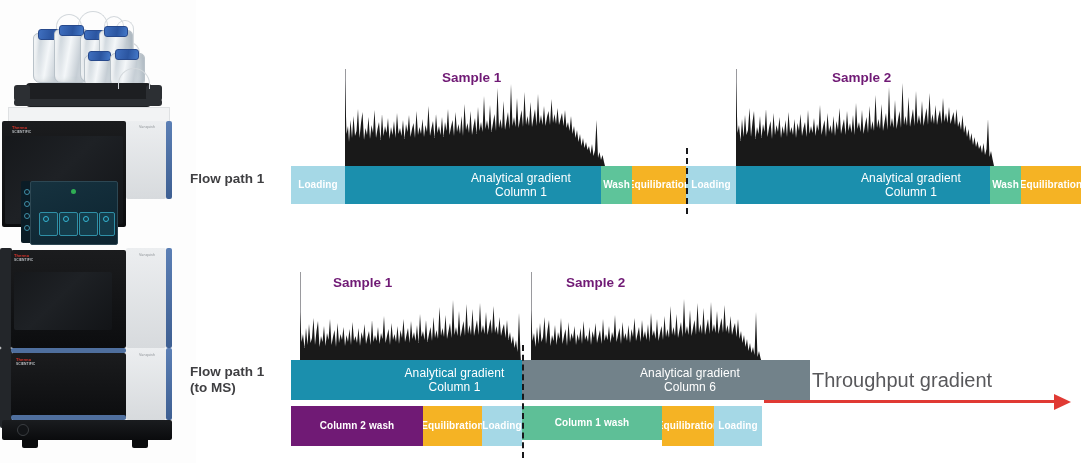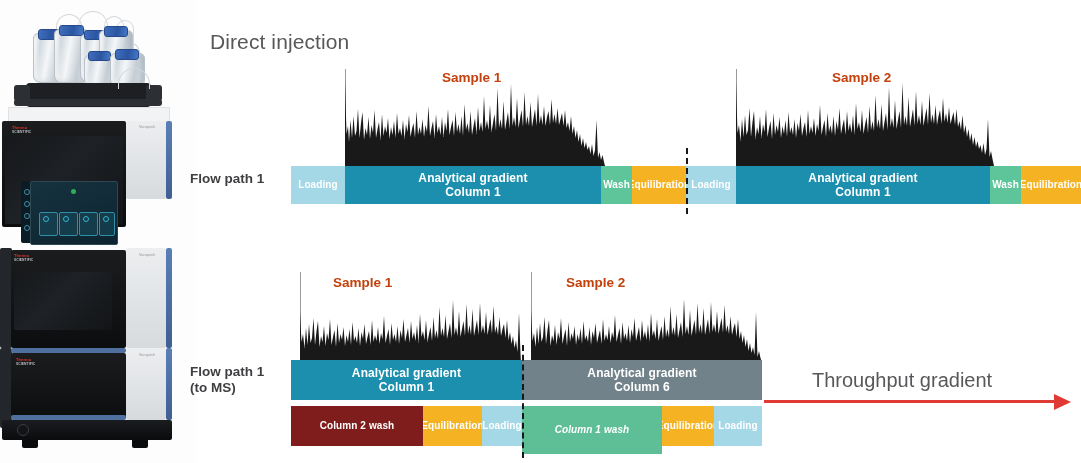--- a/index.html
+++ b/index.html
@@ -37,32 +37,32 @@
   .tile .dot{position:absolute;left:3px;top:3px;width:4px;height:4px;border-radius:50%;border:1px solid #35b6d4;}
   .scr-side{position:absolute;width:9px;background:#0b1c26;border-radius:2px 0 0 2px;}
   .scr-side span{position:absolute;left:2.5px;width:4px;height:4px;border-radius:50%;border:1px solid #3f8ea6;}
   .base{position:absolute;background:linear-gradient(180deg,#1a1c1f,#0a0b0d);border-radius:2px;}
   .foot{position:absolute;background:#0a0b0d;border-radius:0 0 2px 2px;}
   .knob{position:absolute;border-radius:50%;border:1px solid #3a3d41;background:#121417;}
 
   
   .panel-title{position:absolute;color:#58585b;font-size:21px;font-weight:400;letter-spacing:.1px;white-space:nowrap;}
 
-  .sample-label{position:absolute;color:#c2410c;font-size:13.5px;font-weight:700;white-space:nowrap;}
+  .sample-label{position:absolute;color:#701a75;font-size:13.5px;font-weight:700;white-space:nowrap;}
   .tickline{position:absolute;width:1px;background:#9a9a9e;}
 
   
   .fp-label{position:absolute;color:#3f3f42;font-size:13.5px;font-weight:700;text-align:left;line-height:16px;white-space:nowrap;}
   .fp-label .sub{display:block;font-weight:700;}
 
   
   .seg{position:absolute;display:flex;align-items:center;justify-content:center;
        color:#ffffff;font-size:10px;font-weight:700;text-align:center;overflow:hidden;
        line-height:12px;letter-spacing:.1px;}
-  .seg.big{font-size:12px;font-weight:700;line-height:14px;}
+  .seg.big{font-size:12px;font-weight:400;line-height:14px;padding-left:48px;}
   .seg.big span{display:block;}
 
   
   .chromo{position:absolute;}
   .chromo svg{display:block;}
 
   
   .divider{position:absolute;width:0;border-left:2.5px dashed #18181a;}
 
   
@@ -157,21 +157,20 @@
     <div class="module mod-blue" style="left:166px;top:348px;width:6px;height:72px;"></div>
     <div class="logo" style="left:16px;top:358px;">Thermo<i>SCIENTIFIC</i></div>
     <div class="tmo-word" style="left:139px;top:353px;">Vanquish</div>
 
     <div class="base" style="left:2px;top:420px;width:170px;height:20px;"></div>
     <div class="knob" style="left:17px;top:424px;width:10px;height:10px;"></div>
     <div class="foot" style="left:22px;top:440px;width:16px;height:8px;"></div>
     <div class="foot" style="left:132px;top:440px;width:16px;height:8px;"></div>
   </div>
 
-  <div class="panel-title" style="left:210px;top:30px;">Direct injection</div>
 
   <div class="tickline" style="left:345px;top:69px;height:97px;"></div>
   <div class="sample-label" style="left:442px;top:70px;">Sample 1</div>
 
   <div class="tickline" style="left:736px;top:69px;height:97px;"></div>
   <div class="sample-label" style="left:832px;top:70px;">Sample 2</div>
 
   <div class="chromo" style="left:345px;top:76px;">
     <svg width="260" height="90" viewBox="0 0 260 90" preserveAspectRatio="none" aria-hidden="true">
       <path fill="#191919" d="M0,90 L0,4 L1.5,58 L3,50 L4,66 L5.5,44 L7,62 L8.5,40 L10,60 L11.5,55 L13,33 L14.5,62 L16,47 L17.5,36 L19,64 L20.5,52 L22,59 L23.5,41 L25,63 L26.5,49 L28,57 L29.5,34 L31,62 L32.5,53 L34,46 L35.5,64 L37,38 L38.5,60 L40,50 L41.5,57 L43,42 L44.5,63 L46,51 L47.5,59 L49,45 L50.5,62 L52,37 L53.5,58 L55,52 L56.5,60 L58,44 L59.5,63 L61,48 L62.5,56 L64,39 L65.5,61 L67,53 L68.5,47 L70,62 L71.5,35 L73,59 L74.5,51 L76,58 L77.5,43 L79,61 L80.5,49 L82,56 L83.5,30 L85,60 L86.5,52 L88,45 L89.5,62 L91,38 L92.5,57 L94,50 L95.5,59 L97,41 L98.5,61 L100,46 L101.5,55 L103,33 L104.5,59 L106,51 L107.5,44 L109,60 L110.5,36 L112,56 L113.5,48 L115,58 L116.5,40 L118,60 L119.5,28 L121,54 L122.5,47 L124,57 L125.5,35 L127,59 L128.5,50 L130,42 L131.5,58 L133,31 L134.5,55 L136,46 L137.5,56 L139,20 L140.5,53 L142,44 L143.5,54 L145,29 L146.5,56 L148,47 L149.5,38 L151,55 L152.5,12 L154,52 L155.5,43 L157,53 L158.5,25 L160,54 L161.5,45 L163,36 L164.5,53 L166,8 L167.5,50 L169,41 L170.5,51 L172,22 L173.5,52 L175,43 L176.5,34 L178,51 L179.5,16 L181,49 L182.5,40 L184,50 L185.5,26 L187,51 L188.5,42 L190,33 L191.5,50 L193,18 L194.5,48 L196,39 L197.5,49 L199,30 L200.5,50 L202,41 L203.5,35 L205,49 L206.5,23 L208,47 L209.5,38 L211,48 L212.5,32 L214,49 L215.5,43 L217,37 L218.5,50 L220,34 L221.5,52 L223,46 L224.5,55 L226,40 L227.5,58 L229,50 L230.5,62 L232,54 L233.5,66 L235,58 L236.5,70 L238,62 L239.5,72 L241,66 L242.5,74 L244,70 L245.5,78 L247,68 L248.5,80 L250,74 L251.5,44 L253,82 L254.5,76 L256,84 L257.5,79 L259,86 L260,90 Z"></path>
@@ -233,24 +232,24 @@
   <div class="seg big" style="left:291px;top:360px;width:231px;height:40px;background:#1b8fad;flex-direction:column;">
     <span>Analytical gradient</span>
     <span>Column 1</span>
   </div>
   <div class="seg big" style="left:522px;top:360px;width:240px;height:40px;background:#72828a;flex-direction:column;">
     <span>Analytical gradient</span>
     <span>Column 6</span>
   </div>
 
 
-  <div class="seg" style="left:291px;top:406px;width:132px;height:40px;background:#7f1d1d;">Column 2 wash</div>
+  <div class="seg" style="left:291px;top:406px;width:132px;height:40px;background:#701a75;">Column 2 wash</div>
   <div class="seg" style="left:423px;top:406px;width:59px;height:40px;background:#f5b324;">Equilibration</div>
   <div class="seg" style="left:482px;top:406px;width:40px;height:40px;background:#a5d8e6;">Loading</div>
-  <div class="seg" style="left:522px;top:406px;width:140px;height:48px;background:#5ebf97;font-style:italic;">Column 1 wash</div>
+  <div class="seg" style="left:522px;top:406px;width:140px;height:34px;background:#5ebf97;">Column 1 wash</div>
   <div class="seg" style="left:662px;top:406px;width:52px;height:40px;background:#f5b324;">Equilibration</div>
   <div class="seg" style="left:714px;top:406px;width:48px;height:40px;background:#a5d8e6;">Loading</div>
 
   <div class="divider" style="left:522px;top:345px;height:113px;"></div>
 
   <div class="throughput-text" style="left:812px;top:369px;">Throughput gradient</div>
   <div class="arrow-wrap" style="left:764px;top:400px;width:307px;height:16px;">
     <div class="arrow-line" style="width:292px;"></div>
     <div class="arrow-head" style="left:290px;"></div>
   </div>

